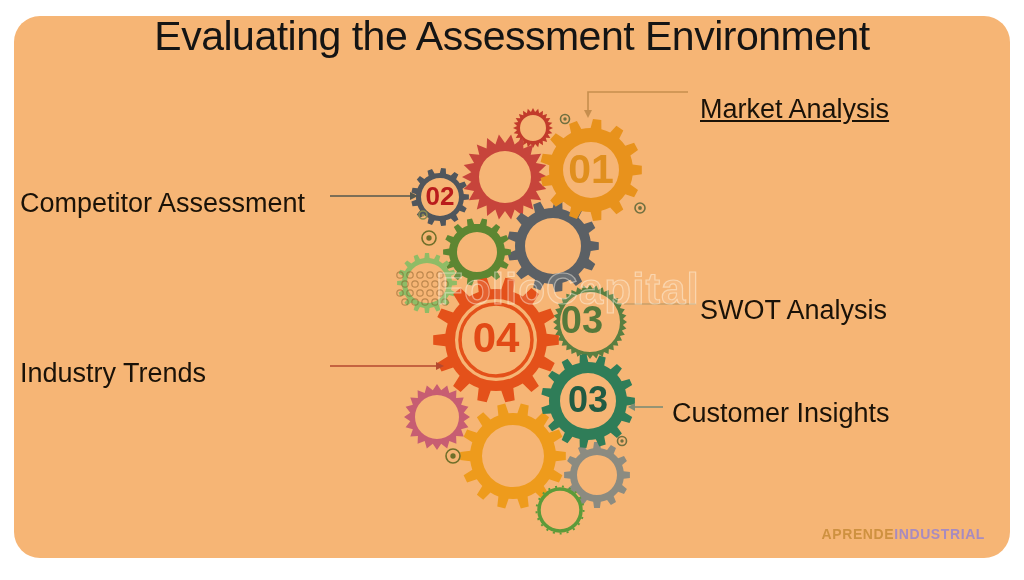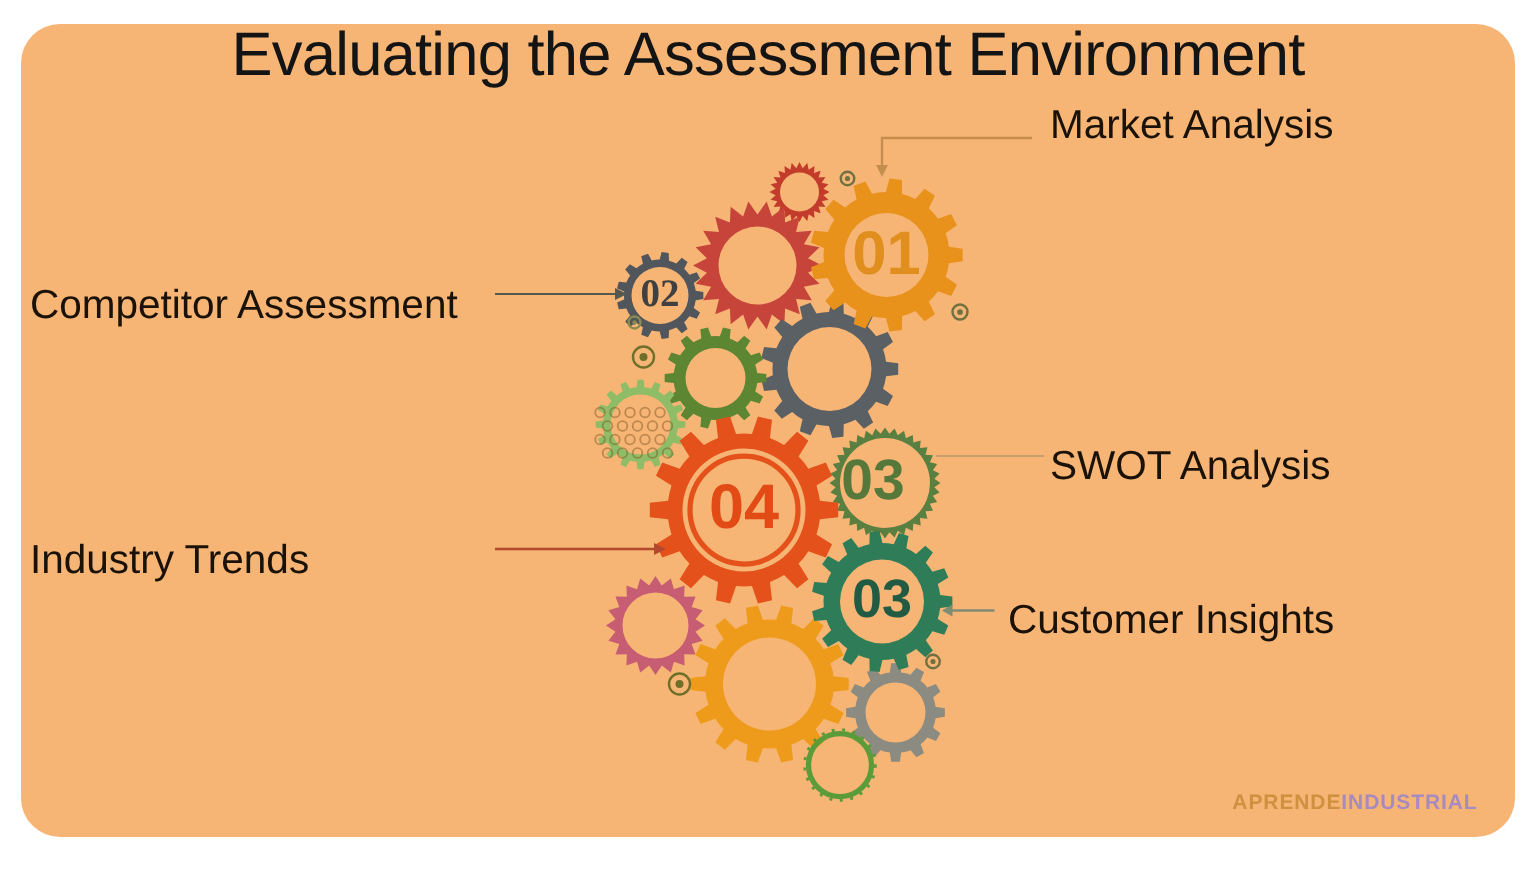--- a/index.html
+++ b/index.html
@@ -4,21 +4,21 @@
 <style>
   html,body{margin:0;padding:0;background:#ffffff;}
   .stage{position:relative;width:1024px;height:580px;overflow:hidden;
          font-family:"Liberation Sans", sans-serif;background:#ffffff;}
   .card{position:absolute;left:14px;top:16px;width:996px;height:542px;
         border-radius:26px;background:#F6B575;}
   .gear-svg{position:absolute;left:0;top:0;width:1024px;height:580px;}
   .title{position:absolute;left:0;right:0;top:13px;text-align:center;
          font-size:41px;font-weight:400;letter-spacing:-0.5px;color:#141414;}
   .lbl{position:absolute;font-size:27px;color:#1a1208;white-space:nowrap;}
-  .lbl-market{left:700px;top:68px;}
+  .lbl-market{left:700px;top:94px;text-decoration:underline;}
   .lbl-competitor{left:20px;top:188px;}
   .lbl-swot{left:700px;top:295px;}
   .lbl-industry{left:20px;top:358px;}
   .lbl-customer{left:672px;top:398px;}
   .gnum{position:absolute;transform:translate(-50%,-54%);font-weight:700;
         white-space:nowrap;line-height:1;}
   .gnum-01{left:591px;top:171px;font-size:41px;}
   .gnum-02{left:440px;top:197px;font-size:26px;}
   .gnum-03{left:582px;top:322px;font-size:38px;}
   .gnum-04{left:496px;top:340px;font-size:42px;}
@@ -109,31 +109,32 @@
     <g>
       <line x1="330" y1="366" x2="437" y2="366" stroke="#B5492F" stroke-width="1.6"></line>
       <polygon points="436,362 444,366 436,370" fill="#B5492F"></polygon>
     </g>
     <g>
       <line x1="633" y1="407" x2="663" y2="407" stroke="#7E8C74" stroke-width="1.6"></line>
       <polygon points="635,403 628,407 635,411" fill="#7E8C74"></polygon>
     </g>
   </svg>
 
+  <div class="watermark">FolioCapital</div>
 
   <div class="title" style="color: rgb(20, 20, 20);">Evaluating the Assessment Environment</div>
 
   <div class="lbl lbl-market" style="color: rgb(26, 18, 8);">Market Analysis</div>
   <div class="lbl lbl-competitor" style="color: rgb(26, 18, 8);">Competitor Assessment</div>
   <div class="lbl lbl-industry" style="color: rgb(26, 18, 8);">Industry Trends</div>
   <div class="lbl lbl-swot" style="color: rgb(26, 18, 8);">SWOT Analysis</div>
   <div class="lbl lbl-customer" style="color: rgb(26, 18, 8);">Customer Insights</div>
 
   <div class="gnum gnum-01" style="color: rgb(224, 143, 30);">01</div>
-  <div class="gnum gnum-02" style="color: #404040; font-family: Liberation Serif, serif;">02</div>
+  <div class="gnum gnum-02" style="color: #b91c1c;">02</div>
   <div class="gnum gnum-03" style="color: rgb(86, 121, 59);">03</div>
   <div class="gnum gnum-04" style="color: rgb(226, 74, 22);">04</div>
   <div class="gnum gnum-05" style="color: rgb(33, 91, 67);">03</div>
 
   <div class="brand">
     <span id="brand1" style="color: rgb(206, 145, 64);">APRENDE</span><span id="brand2" style="color: rgb(167, 139, 192);">INDUSTRIAL</span>
   </div>
 </div>
 
 </body></html>

